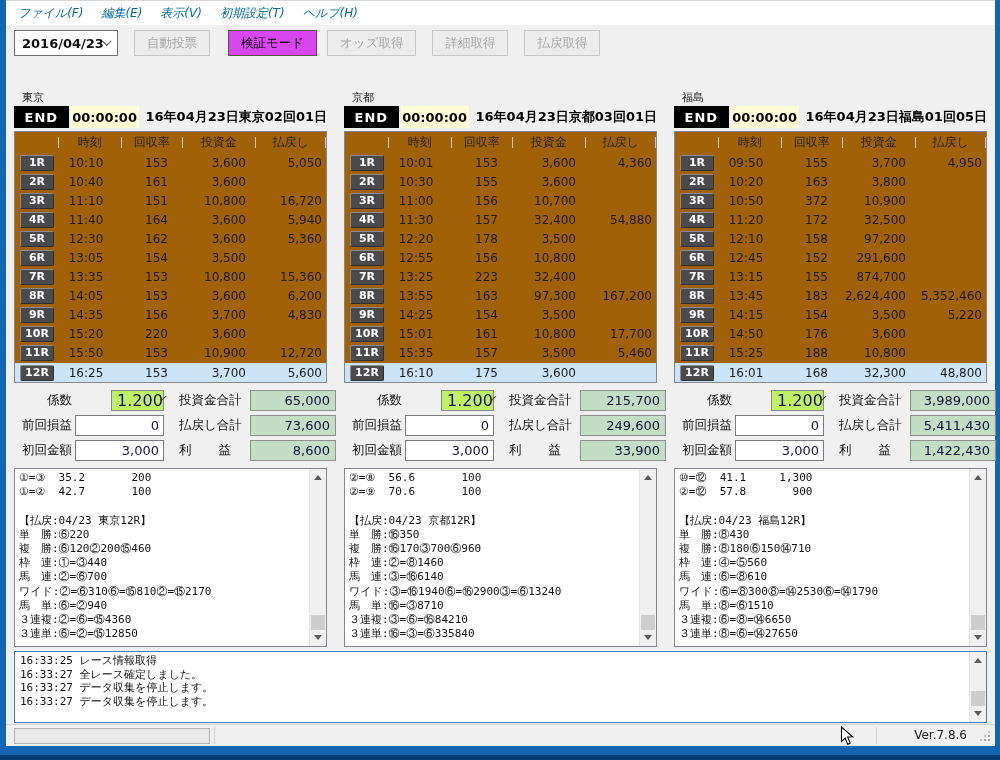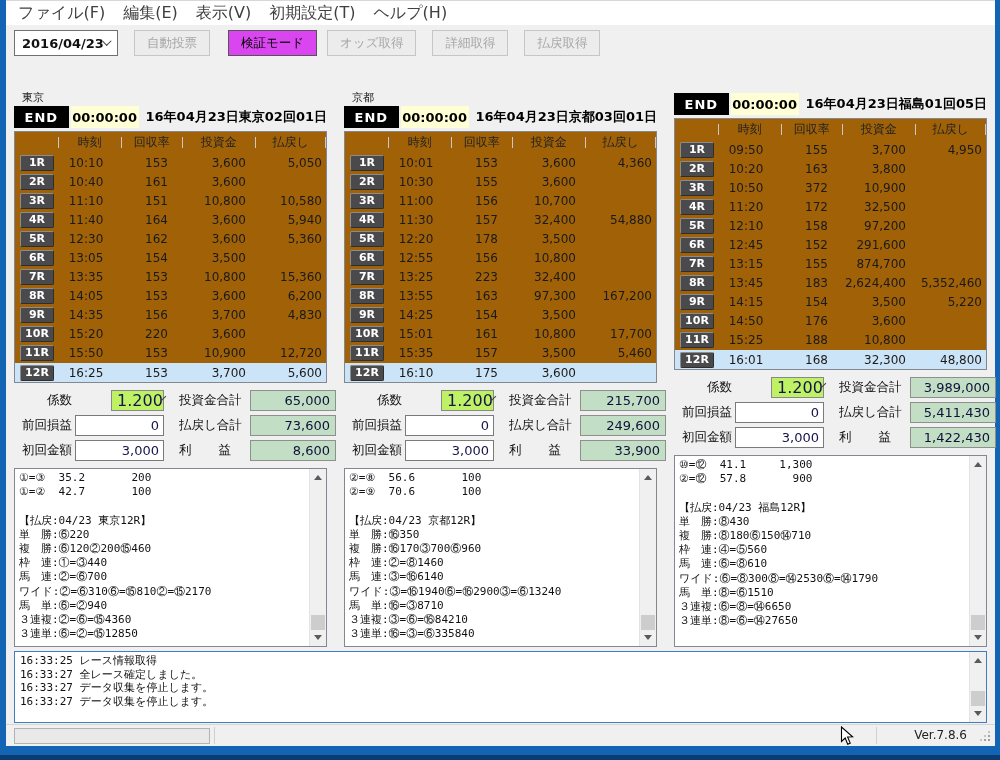--- a/index.html
+++ b/index.html
@@ -12,21 +12,21 @@
 
   
   .titlebar{height:30px;background:#fff;display:flex;align-items:center;}
   .app-icon{width:16px;height:16px;margin-left:11px;background:linear-gradient(135deg,#e8d8c8 0 30%,#c84a30 30% 75%,#802018 75% 100%);border:1px solid #999;}
   .title-text{margin-left:8px;font-size:12px;color:#111;}
   .win-controls{margin-left:auto;display:flex;height:30px;}
   .win-btn{width:46px;height:30px;display:flex;align-items:center;justify-content:center;font-size:14px;color:#111;}
 
   
   .menubar{height:24px;background:#fff;display:flex;align-items:center;padding-left:3px;}
-  .menu-item{padding:0 9px;font-size:16px;color:#404040;}
+  .menu-item{padding:0 9px;font-size:12px;color:#0369a1;font-style:italic;}
 
   
   .toolbar{height:36px;background:#f0f0f0;display:flex;align-items:center;padding-left:8px;}
   .date-combo{width:104px;height:26px;background:#fff;border:1px solid #707070;display:flex;align-items:center;justify-content:space-between;padding:0 7px;font-size:13px;font-weight:bold;color:#111;}
   .chev{width:7px;height:7px;border-right:1.4px solid #444;border-bottom:1.4px solid #444;transform:rotate(45deg);margin-top:-3px;}
   .tb-btn{height:26px;padding:0 12px;margin-left:16px;display:flex;align-items:center;background:#ececec;border:1px solid #c6c6c6;font-size:12.5px;color:#a6a6a6;}
   .tb-btn.on{background:#d946ef;border:1px solid #555;color:#000;margin-left:18px;margin-right:-6px;}
 
   
   .panels{position:absolute;top:90px;left:8px;right:8px;height:556px;display:flex;gap:17px;}
@@ -145,21 +145,21 @@
             <span class="cell time">10:40</span>
             <span class="cell rate">161</span>
             <span class="cell invest">3,600</span>
             <span class="cell payout"></span>
           </div>
           <div class="t-row">
             <span class="race-btn">3R</span>
             <span class="cell time">11:10</span>
             <span class="cell rate">151</span>
             <span class="cell invest">10,800</span>
-            <span class="cell payout">10,580</span>
+            <span class="cell payout">16,720</span>
           </div>
           <div class="t-row">
             <span class="race-btn">4R</span>
             <span class="cell time">11:40</span>
             <span class="cell rate">164</span>
             <span class="cell invest">3,600</span>
             <span class="cell payout">5,940</span>
           </div>
           <div class="t-row">
             <span class="race-btn">5R</span>
@@ -416,20 +416,21 @@
               <span class="tri-up"></span>
             </div>
             <div class="vs-thumb" style="bottom: 16px;"></div>
             <div class="vs-arrow down">
               <span class="tri-down"></span>
             </div>
           </div>
         </div>
       </div>
       <div class="panel">
+        <div class="panel-label">福島</div>
         <div class="end-bar">
           <span class="end-badge">END</span>
           <span class="end-time">00:00:00</span>
           <span class="end-date">16年04月23日福島01回05日</span>
         </div>
         <div class="race-table">
           <div class="t-head">
             <span class="th c1"></span>
             <span class="th c2">時刻</span>
             <span class="th c3">回収率</span>

